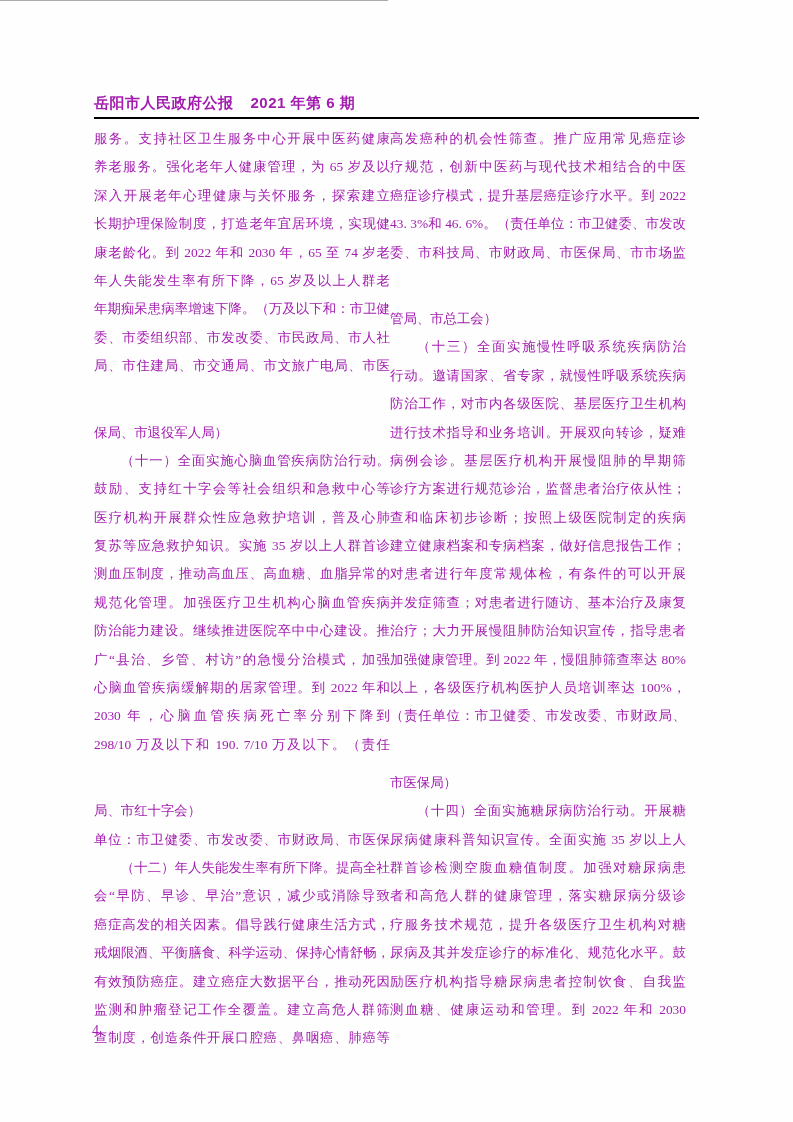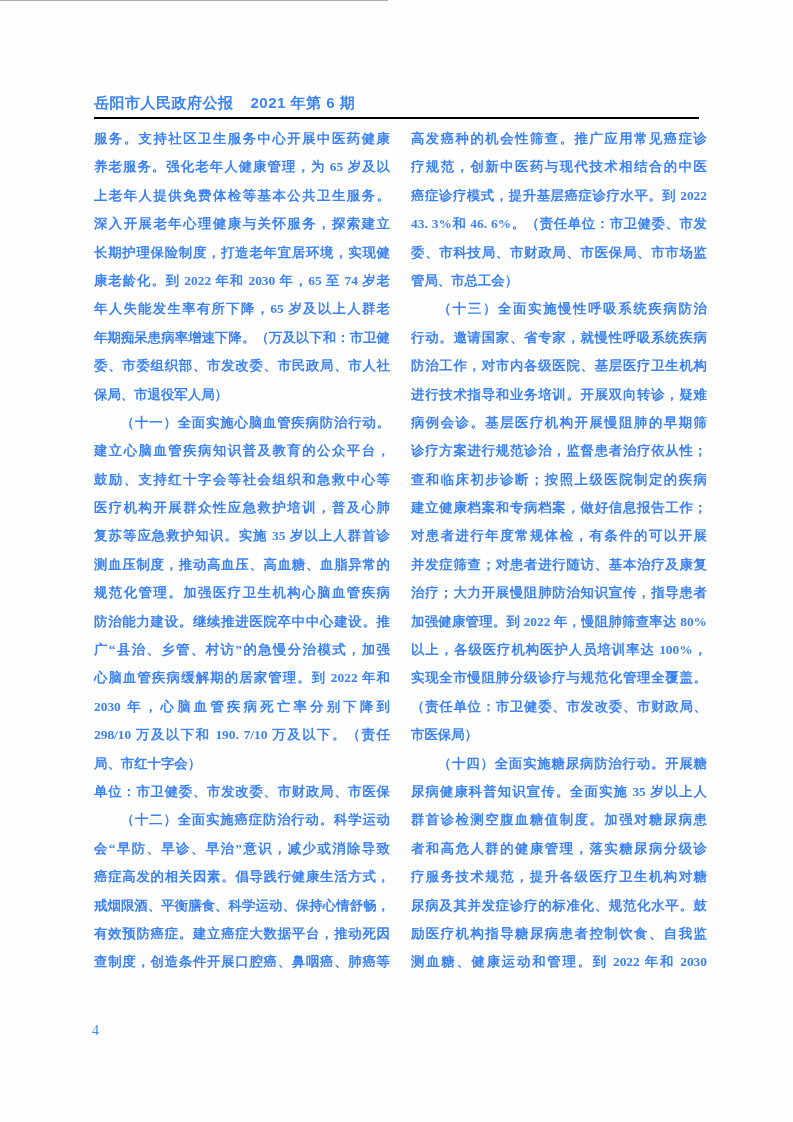--- a/index.html
+++ b/index.html
@@ -8,21 +8,21 @@
     width: 793px;
     height: 1122px;
     overflow: hidden;
     background: #ffffff;
   }
   .paper {
     position: relative;
     width: 793px;
     height: 1122px;
     background: #fefefe;
-    color: #3b82f6;
+    color: #a21caf;
     font-family: "Liberation Serif", "DejaVu Serif", serif;
   }
   .scan-artifact {
     position: absolute;
     top: 0;
     left: 0;
     width: 388px;
     height: 1px;
     background: #ababab;
   }
@@ -47,37 +47,36 @@
     width: 605px;
     height: 2px;
     background: #000000;
   }
   .columns {
     position: absolute;
     left: 94px;
     top: 125px;
     width: 613px;
     display: flex;
-    gap: 21px;
-    font-weight: bold;
   }
   .column {
     width: 296px;
   }
   .ln {
     height: 28.4px;
     line-height: 28.4px;
     font-size: 13.4px;
     overflow: hidden;
     text-align: justify;
     text-align-last: justify;
     white-space: normal;
   }
   .ln.end {
     text-align-last: left;
+    margin-top: 38px;
   }
   .ln.ind {
     padding-left: 2em;
   }
   .page-number {
     position: absolute;
     left: 92px;
     top: 1021px;
     font-size: 14px;
     line-height: 20px;
@@ -92,47 +91,47 @@
   <div class="page-header">
     <span class="gazette-title">岳阳市人民政府公报</span><span class="issue">2021 年第 6 期</span>
   </div>
 
   <div class="header-rule"></div>
 
   <div class="columns">
     <div class="column">
         <div class="ln">服务。支持社区卫生服务中心开展中医药健康</div>
         <div class="ln">养老服务。强化老年人健康管理，为 65 岁及以</div>
-        <div class="ln">上老年人提供免费体检等基本公共卫生服务。</div>
         <div class="ln">深入开展老年心理健康与关怀服务，探索建立</div>
         <div class="ln">长期护理保险制度，打造老年宜居环境，实现健</div>
         <div class="ln">康老龄化。到 2022 年和 2030 年，65 至 74 岁老</div>
         <div class="ln">年人失能发生率有所下降，65 岁及以上人群老</div>
         <div class="ln">年期痴呆患病率增速下降。（万及以下和：市卫健</div>
         <div class="ln">委、市委组织部、市发改委、市民政局、市人社</div>
+        <div class="ln">局、市住建局、市交通局、市文旅广电局、市医</div>
         <div class="ln end">保局、市退役军人局）</div>
         <div class="ln ind">（十一）全面实施心脑血管疾病防治行动。</div>
-        <div class="ln">建立心脑血管疾病知识普及教育的公众平台，</div>
         <div class="ln">鼓励、支持红十字会等社会组织和急救中心等</div>
         <div class="ln">医疗机构开展群众性应急救护培训，普及心肺</div>
         <div class="ln">复苏等应急救护知识。实施 35 岁以上人群首诊</div>
         <div class="ln">测血压制度，推动高血压、高血糖、血脂异常的</div>
         <div class="ln">规范化管理。加强医疗卫生机构心脑血管疾病</div>
         <div class="ln">防治能力建设。继续推进医院卒中中心建设。推</div>
         <div class="ln">广“县治、乡管、村访”的急慢分治模式，加强</div>
         <div class="ln">心脑血管疾病缓解期的居家管理。到 2022 年和</div>
         <div class="ln">2030 年，心脑血管疾病死亡率分别下降到</div>
         <div class="ln">298/10 万及以下和 190. 7/10 万及以下。（责任</div>
         <div class="ln end">局、市红十字会）</div>
         <div class="ln">单位：市卫健委、市发改委、市财政局、市医保</div>
-        <div class="ln ind">（十二）全面实施癌症防治行动。科学运动</div>
+        <div class="ln ind">（十二）年人失能发生率有所下降。提高全社</div>
         <div class="ln">会“早防、早诊、早治”意识，减少或消除导致</div>
         <div class="ln">癌症高发的相关因素。倡导践行健康生活方式，</div>
         <div class="ln">戒烟限酒、平衡膳食、科学运动、保持心情舒畅，</div>
         <div class="ln">有效预防癌症。建立癌症大数据平台，推动死因</div>
+        <div class="ln">监测和肿瘤登记工作全覆盖。建立高危人群筛</div>
         <div class="ln">查制度，创造条件开展口腔癌、鼻咽癌、肺癌等</div>
       </div>
     <div class="column">
         <div class="ln">高发癌种的机会性筛查。推广应用常见癌症诊</div>
         <div class="ln">疗规范，创新中医药与现代技术相结合的中医</div>
         <div class="ln">癌症诊疗模式，提升基层癌症诊疗水平。到 2022</div>
         <div class="ln">43. 3%和 46. 6%。（责任单位：市卫健委、市发改</div>
         <div class="ln">委、市科技局、市财政局、市医保局、市市场监</div>
         <div class="ln end">管局、市总工会）</div>
         <div class="ln ind">（十三）全面实施慢性呼吸系统疾病防治</div>
@@ -141,21 +140,20 @@
         <div class="ln">进行技术指导和业务培训。开展双向转诊，疑难</div>
         <div class="ln">病例会诊。基层医疗机构开展慢阻肺的早期筛</div>
         <div class="ln">诊疗方案进行规范诊治，监督患者治疗依从性；</div>
         <div class="ln">查和临床初步诊断；按照上级医院制定的疾病</div>
         <div class="ln">建立健康档案和专病档案，做好信息报告工作；</div>
         <div class="ln">对患者进行年度常规体检，有条件的可以开展</div>
         <div class="ln">并发症筛查；对患者进行随访、基本治疗及康复</div>
         <div class="ln">治疗；大力开展慢阻肺防治知识宣传，指导患者</div>
         <div class="ln">加强健康管理。到 2022 年，慢阻肺筛查率达 80%</div>
         <div class="ln">以上，各级医疗机构医护人员培训率达 100%，</div>
-        <div class="ln">实现全市慢阻肺分级诊疗与规范化管理全覆盖。</div>
         <div class="ln">（责任单位：市卫健委、市发改委、市财政局、</div>
         <div class="ln end">市医保局）</div>
         <div class="ln ind">（十四）全面实施糖尿病防治行动。开展糖</div>
         <div class="ln">尿病健康科普知识宣传。全面实施 35 岁以上人</div>
         <div class="ln">群首诊检测空腹血糖值制度。加强对糖尿病患</div>
         <div class="ln">者和高危人群的健康管理，落实糖尿病分级诊</div>
         <div class="ln">疗服务技术规范，提升各级医疗卫生机构对糖</div>
         <div class="ln">尿病及其并发症诊疗的标准化、规范化水平。鼓</div>
         <div class="ln">励医疗机构指导糖尿病患者控制饮食、自我监</div>
         <div class="ln">测血糖、健康运动和管理。到 2022 年和 2030</div>

